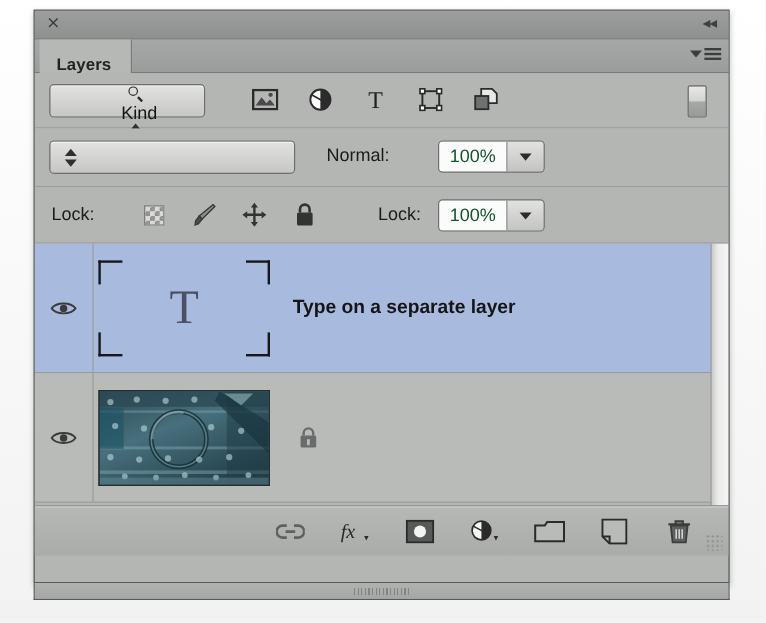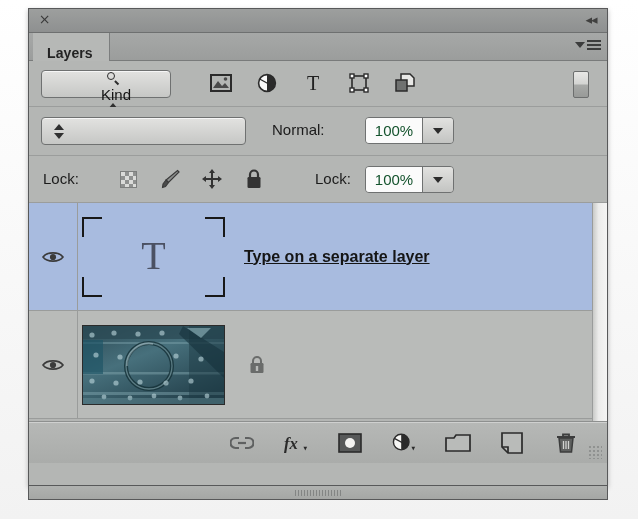--- a/index.html
+++ b/index.html
@@ -285,21 +285,20 @@
     box-sizing: border-box;
     position: relative;
     overflow: hidden;
     background: #2e4a54;
   }
   .lname {
     flex: 1;
     font-size: 16px;
     color: #151515;
     padding-left: 16px;
-    text-decoration: underline;
   }
   .lname.bold { font-weight: bold; }
   .lname.ital { font-style: italic; }
   .lock-cell {
     width: 58px; height: 100%;
     display: flex; align-items: center; justify-content: center;
     flex: 0 0 auto;
   }
   .vscroll {
     position: absolute;
@@ -313,21 +312,21 @@
   
   .bottombar {
     position: relative;
     height: 40px;
     background: linear-gradient(180deg, #b6b8b6 0%, #aaacaa 100%);
     border-top: 1px solid #cfd0cf;
   }
   .bb-icons {
     position: absolute;
     right: 28px; top: 0; height: 100%;
-    display: flex; align-items: center; gap: 28px; font-weight: bold;
+    display: flex; align-items: center; gap: 28px;
   }
   .bic { width: 26px; height: 26px; display:flex; align-items:center; justify-content:center; position: relative;}
   .grip {
     position: absolute; right: 5px; bottom: 4px;
     width: 14px; height: 14px;
     background-image: radial-gradient(#8a8c8b 38%, transparent 40%);
     background-size: 4px 4px;
     opacity: .85;
   }
   

